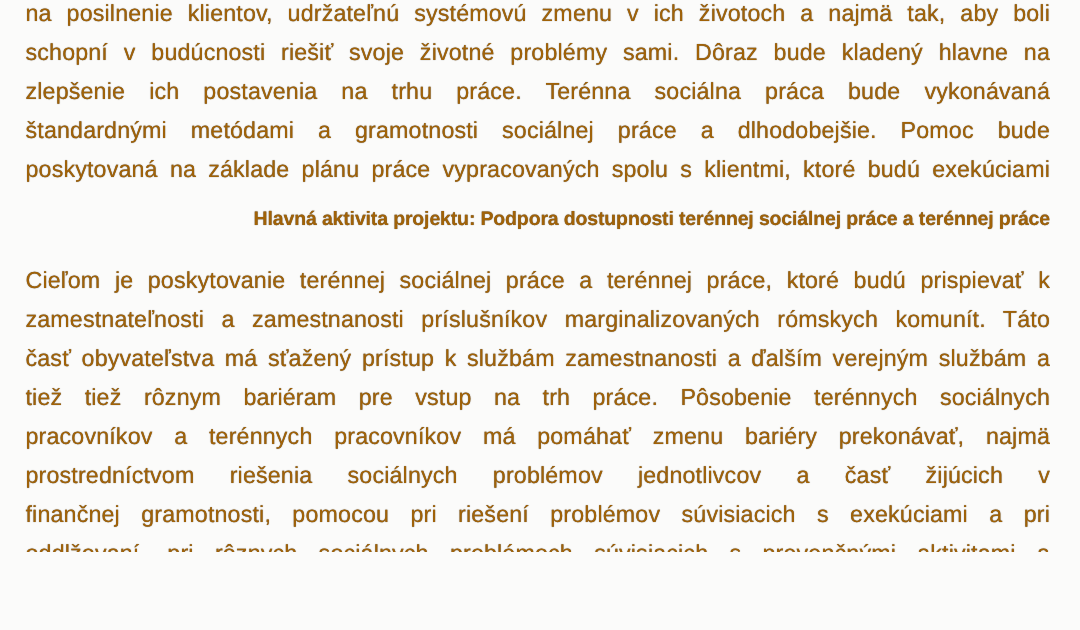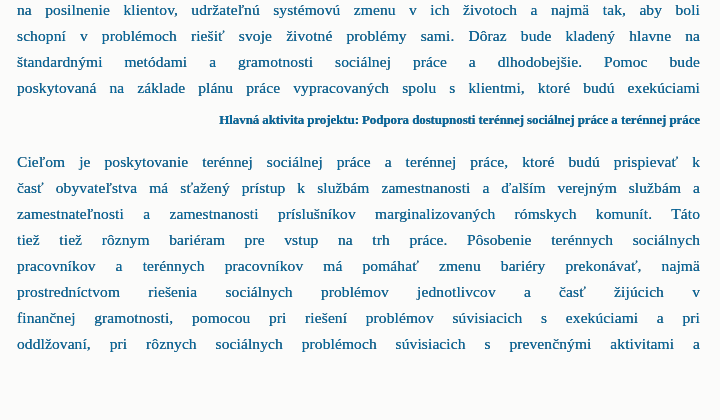--- a/index.html
+++ b/index.html
@@ -11,22 +11,22 @@
     height: 420px;
     overflow: hidden;
     background: #fbfbfa;
   }
   .page {
     box-sizing: border-box;
     width: 720px;
     height: 368px;
     overflow: hidden;
     padding: 0 20px 0 17px;
-    font-family: Liberation Serif, serif;
-    color: #0369a1;
+    font-family: Liberation Sans, sans-serif;
+    color: #a16207;
     text-shadow: 0 0 0.6px rgba(25,25,25,0.75);
   }
   .para {
     margin: 0;
     padding: 0;
   }
   .para-first {
     margin-top: -3px;
   }
   .heading-block {
@@ -60,33 +60,34 @@
     text-align: right;
   }
 </style>
 </head>
 <body>
 
 <div class="page">
 
   <div class="para para-first">
     <div class="line">na posilnenie klientov, udržateľnú systémovú zmenu v ich životoch a najmä tak, aby boli</div>
-    <div class="line">schopní v problémoch riešiť svoje životné problémy sami. Dôraz bude kladený hlavne na</div>
+    <div class="line">schopní v budúcnosti riešiť svoje životné problémy sami. Dôraz bude kladený hlavne na</div>
+    <div class="line">zlepšenie ich postavenia na trhu práce. Terénna sociálna práca bude vykonávaná</div>
     <div class="line">štandardnými metódami a gramotnosti sociálnej práce a dlhodobejšie. Pomoc bude</div>
     <div class="line">poskytovaná na základe plánu práce vypracovaných spolu s klientmi, ktoré budú exekúciami</div>
   </div>
 
   <div class="para heading-block">
     <div class="heading-line">Hlavná aktivita projektu: Podpora dostupnosti terénnej sociálnej práce a terénnej práce</div>
   </div>
 
   <div class="para para-second">
     <div class="line">Cieľom je poskytovanie terénnej sociálnej práce a terénnej práce, ktoré budú prispievať k</div>
+    <div class="line">zamestnateľnosti a zamestnanosti príslušníkov marginalizovaných rómskych komunít. Táto</div>
     <div class="line">časť obyvateľstva má sťažený prístup k službám zamestnanosti a ďalším verejným službám a</div>
-    <div class="line">zamestnateľnosti a zamestnanosti príslušníkov marginalizovaných rómskych komunít. Táto</div>
     <div class="line">tiež tiež rôznym bariéram pre vstup na trh práce. Pôsobenie terénnych sociálnych</div>
     <div class="line">pracovníkov a terénnych pracovníkov má pomáhať zmenu bariéry prekonávať, najmä</div>
     <div class="line">prostredníctvom riešenia sociálnych problémov jednotlivcov a časť žijúcich v</div>
     <div class="line">finančnej gramotnosti, pomocou pri riešení problémov súvisiacich s exekúciami a pri</div>
     <div class="line">oddlžovaní, pri rôznych sociálnych problémoch súvisiacich s prevenčnými aktivitami a</div>
   </div>
 
 </div>
 
 </body></html>

